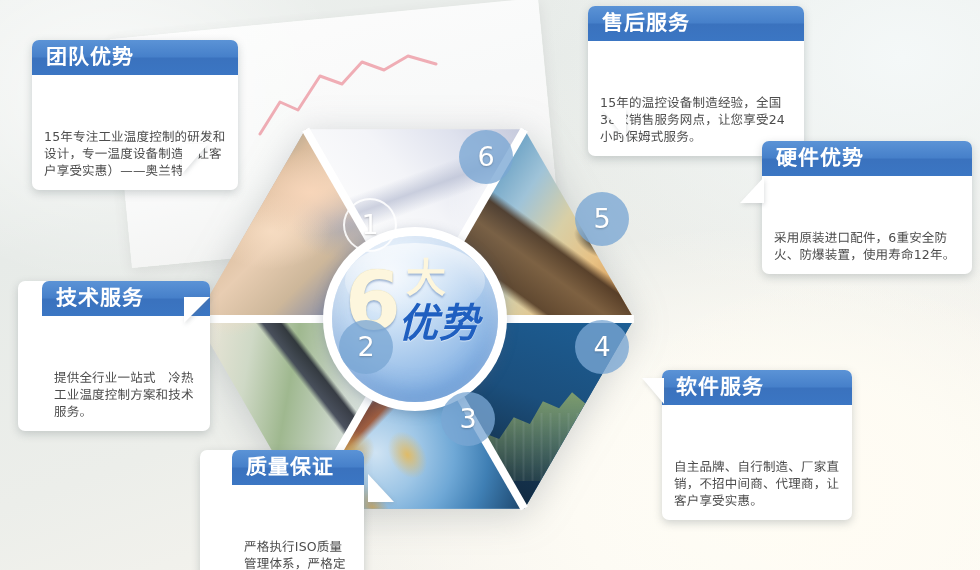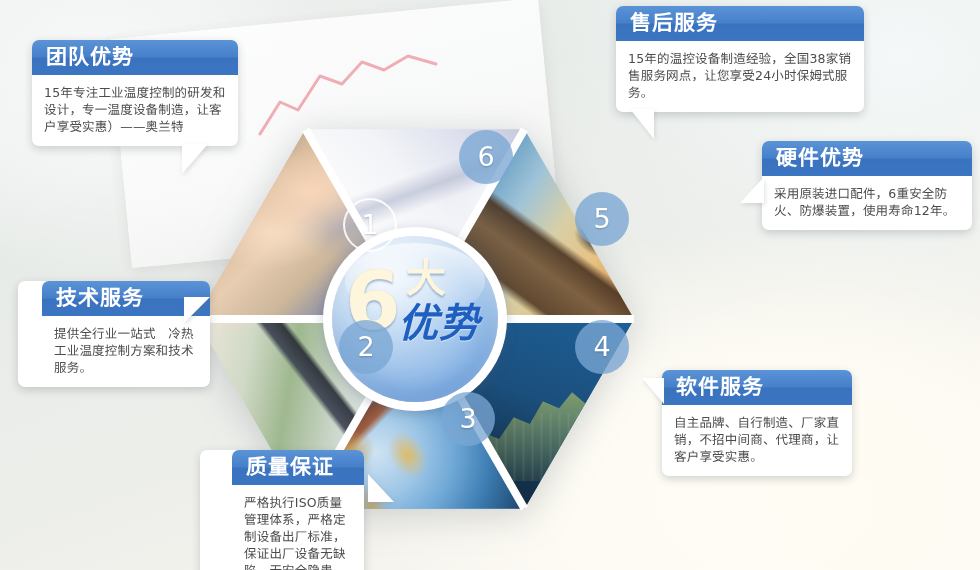--- a/index.html
+++ b/index.html
@@ -217,27 +217,28 @@
     font-weight:bold;
     letter-spacing:1px;
     overflow:hidden;
   }
   .card .bd {
     padding:9px 12px 11px 12px;
     color:#4c4c4c;
     font-size:12.5px;
     line-height:17px;
     letter-spacing:.2px;
+    margin-top:44px;
   }
 
   
   #card-team      { left:32px;  top:40px;  width:206px; }
   #card-team .tail-el { left:150px; top:104px;
       border-left:26px solid #ffffff; border-bottom:30px solid transparent; }
-  #card-after     { left:616px; top:6px;   width:248px; }
+  #card-after     { left:588px; top:6px;   width:216px; }
   #card-after .tail-el { left:14px; top:103px;
       border-right:24px solid #ffffff; border-bottom:30px solid transparent; }
   #card-hardware  { left:762px; top:141px; width:210px; }
   #card-hardware .tail-el { left:-22px; top:36px;
       border-right:24px solid #ffffff; border-top:26px solid transparent; }
   #card-tech      { left:18px;  top:281px; width:192px;padding-left:24px; }
   #card-tech .tail-el { left:166px; top:16px;
       border-left:26px solid #ffffff; border-bottom:26px solid transparent; }
   #card-software  { left:662px; top:370px; width:190px; }
   #card-software .tail-el { left:-20px; top:8px;

